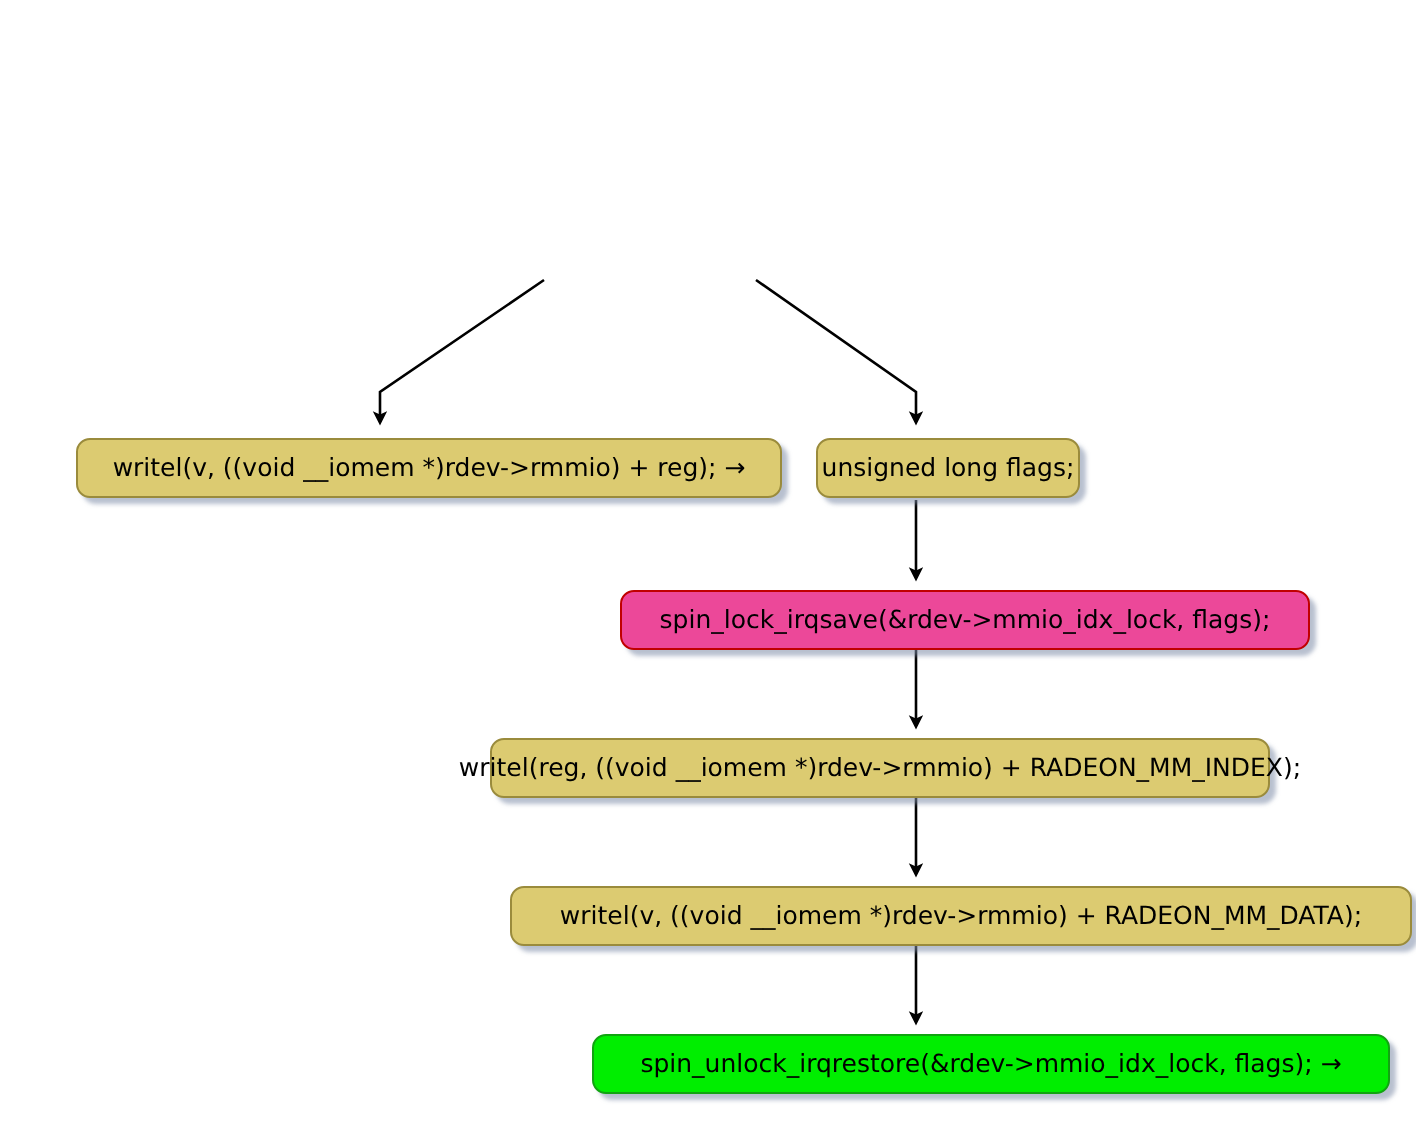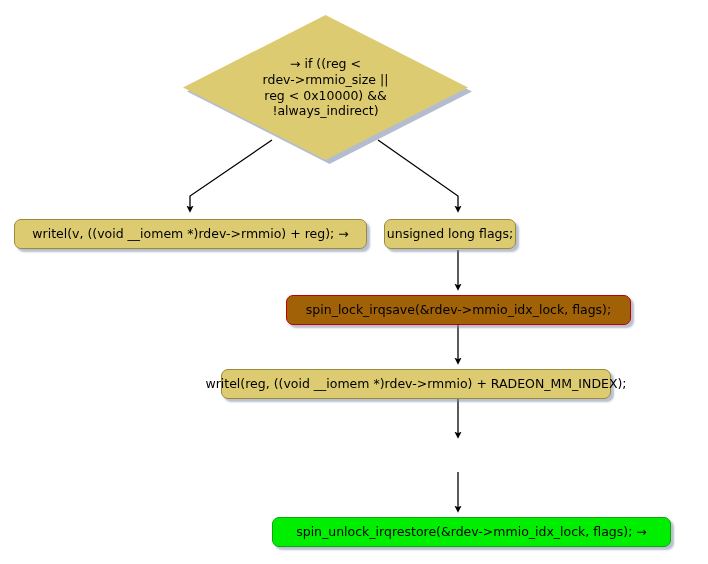--- a/index.html
+++ b/index.html
@@ -38,23 +38,24 @@
     color: #000000;
     line-height: 1.15;
   }
   .box {
     border-radius: 7px;
     border: 1px solid #9a8b3c;
     background: #dccb71;
     box-shadow: 3px 3px 2px rgba(125,140,168,0.55);
     padding: 0 9px;
     height: 30px;
+    margin-left: 24px;
   }
   .box.red {
-    background: #a16207;
+    background: #ec4899;
     border: 1px solid #c00000;
     box-shadow: 3px 3px 2px rgba(125,140,168,0.55);
   }
   .box.green {
     background: #00ee00;
     border: 1px solid #11a411;
     box-shadow: 3px 3px 2px rgba(125,140,168,0.55);
   }
 
   
@@ -123,43 +124,38 @@
 
     <g>
       <path d="M458,398 L458,437" fill="none" stroke="#000000" stroke-width="1.3" marker-end="url(#arrowhead)"></path>
     </g>
 
     <g>
       <path d="M458,472 L458,511" fill="none" stroke="#000000" stroke-width="1.3" marker-end="url(#arrowhead)"></path>
     </g>
   </svg>
 
-  <div class="diamond-wrap" style="left:183px; top:15px; width:285px; height:145px;">
-    <div class="diamond-shadow"></div>
-    <div class="diamond-face"></div>
-    <div class="diamond-label">→ if ((reg &lt;
-rdev-&gt;rmmio_size ||
-reg &lt; 0x10000) &amp;&amp;
-!always_indirect)</div>
-  </div>
 
   <div class="node box" style="left:14px; top:219px; width:353px;">
     <span>writel(v, ((void __iomem *)rdev-&gt;rmmio) + reg); →</span>
   </div>
 
   <div class="node box" style="left:384px; top:219px; width:132px;">
     <span>unsigned long flags;</span>
   </div>
 
   <div class="node box red" style="left:286px; top:295px; width:345px;">
     <span>spin_lock_irqsave(&amp;rdev-&gt;mmio_idx_lock, flags);</span>
   </div>
 
   <div class="node box" style="left:221px; top:369px; width:390px;">
     <span>writel(reg, ((void __iomem *)rdev-&gt;rmmio) + RADEON_MM_INDEX);</span>
   </div>
 
+  <div class="node box" style="left:231px; top:443px; width:451px;">
+    <span>writel(v, ((void __iomem *)rdev-&gt;rmmio) + RADEON_MM_DATA);</span>
+  </div>
 
   <div class="node box green" style="left:272px; top:517px; width:399px;">
     <span>spin_unlock_irqrestore(&amp;rdev-&gt;mmio_idx_lock, flags); →</span>
   </div>
 
 </div>
 
 </body></html>

